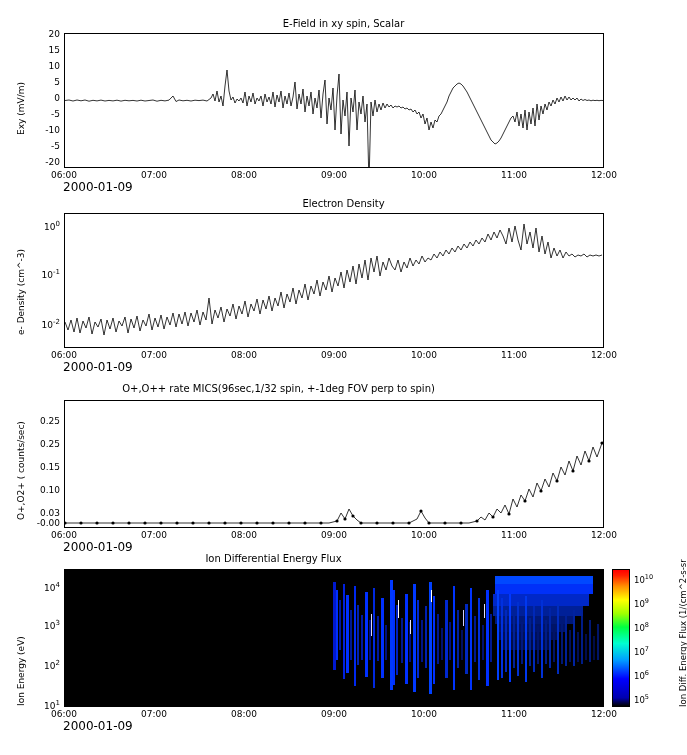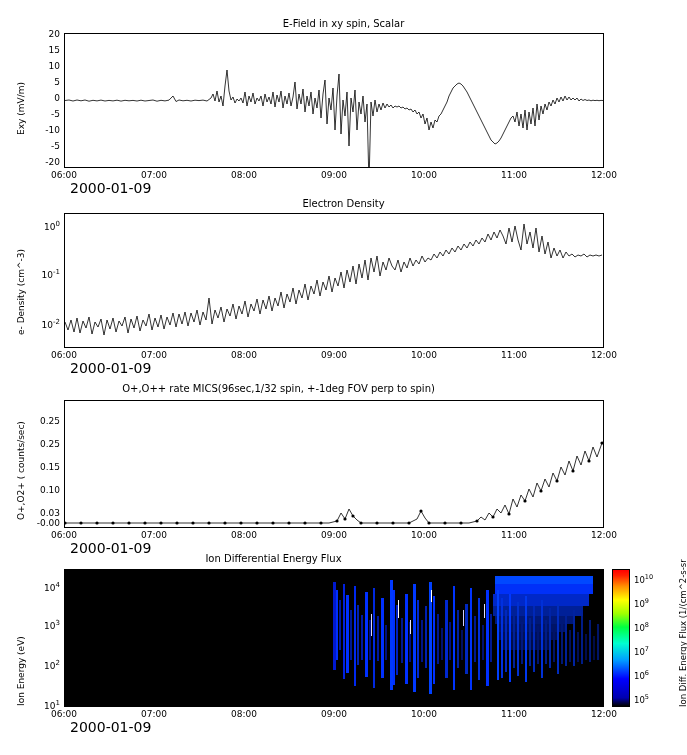--- a/index.html
+++ b/index.html
@@ -7,21 +7,21 @@
   .page{position:relative;width:687px;height:755px;overflow:hidden;}
 
   .panel{position:absolute;}
   .plot-title{position:absolute;width:100%;text-align:center;font-size:10px;color:#000;}
   .frame{position:absolute;border:1px solid #000;box-sizing:border-box;background:#fff;}
   .frame.black{background:#000;}
 
   .ylabel{position:absolute;font-size:9px;white-space:nowrap;transform-origin:0 0;transform:rotate(-90deg);}
   .ytick{position:absolute;font-size:9px;text-align:right;white-space:nowrap;}
   .xtick{position:absolute;font-size:9px;text-align:center;white-space:nowrap;}
-  .datelabel{position:absolute;font-size:14px;white-space:nowrap;margin-left:7px;}
+  .datelabel{position:absolute;font-size:12px;white-space:nowrap;}
   svg{display:block;}
   .cbarlabel{position:absolute;font-size:8.5px;white-space:nowrap;transform-origin:0 0;transform:rotate(-90deg);}
   .cbtick{position:absolute;font-size:8.5px;white-space:nowrap;}
 </style>
 </head>
 <body>
 
 <div class="page">
 
   <div class="panel" style="left:0;top:0;width:687px;height:190px;">

